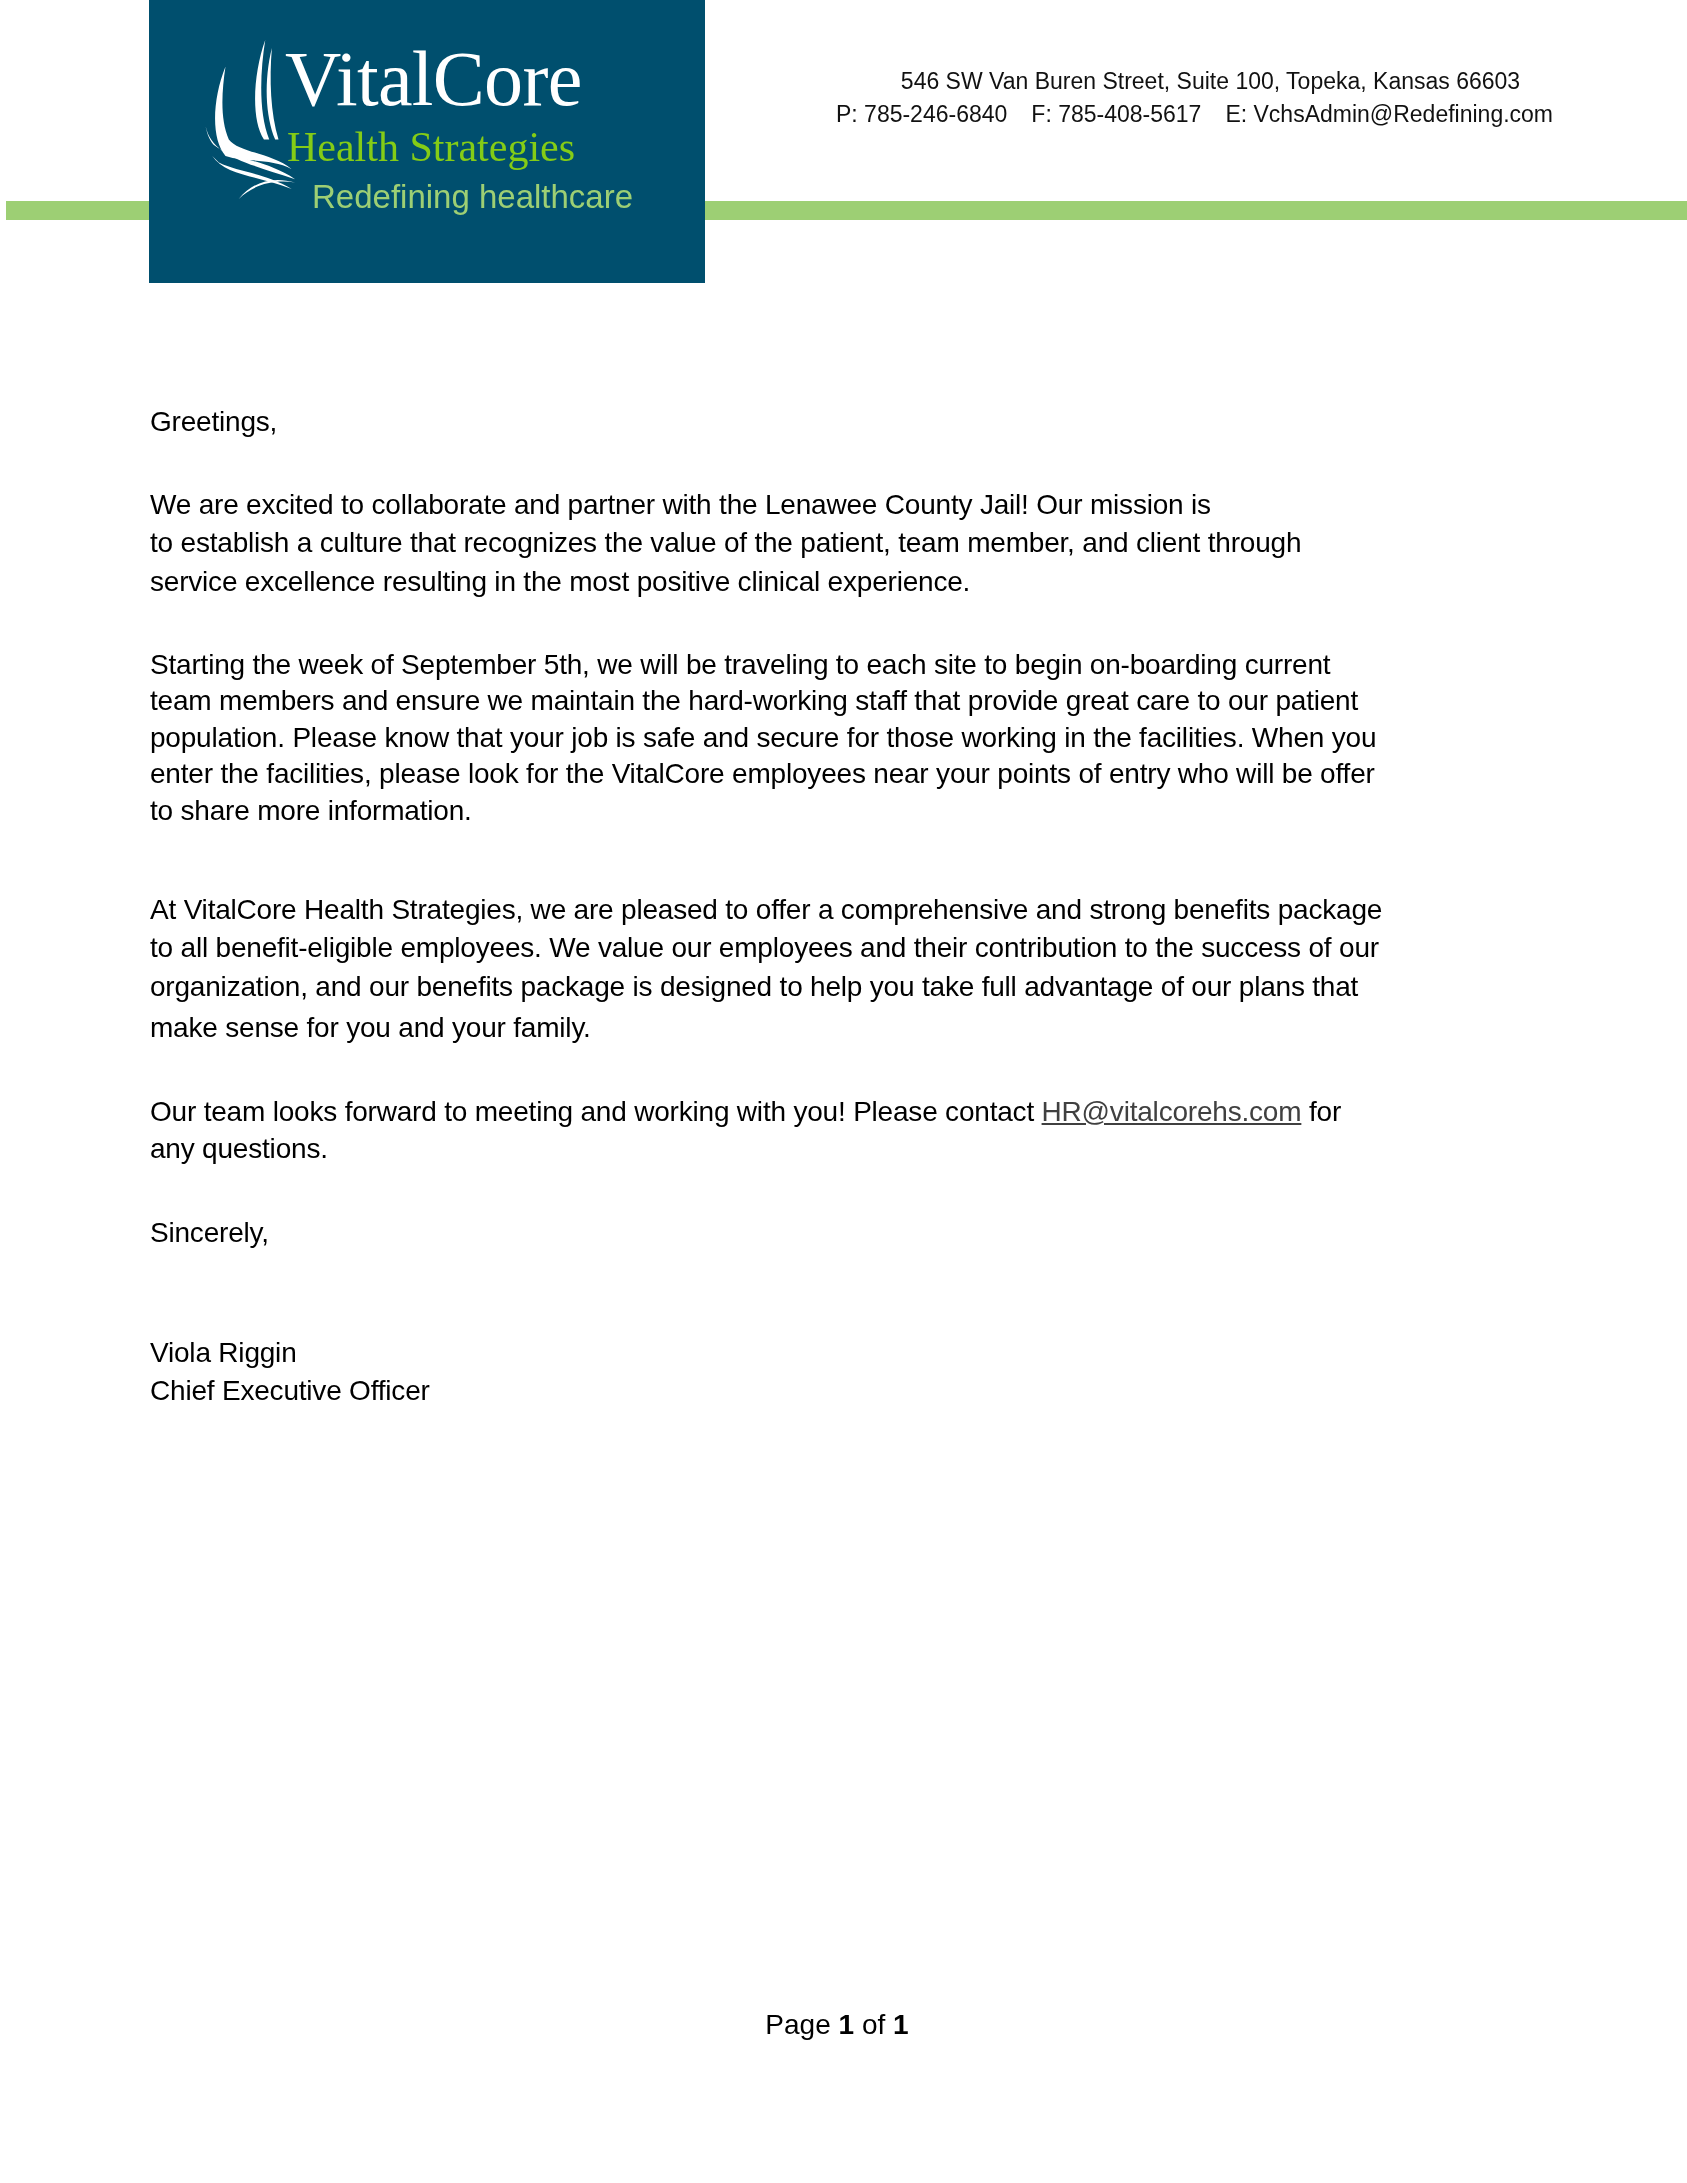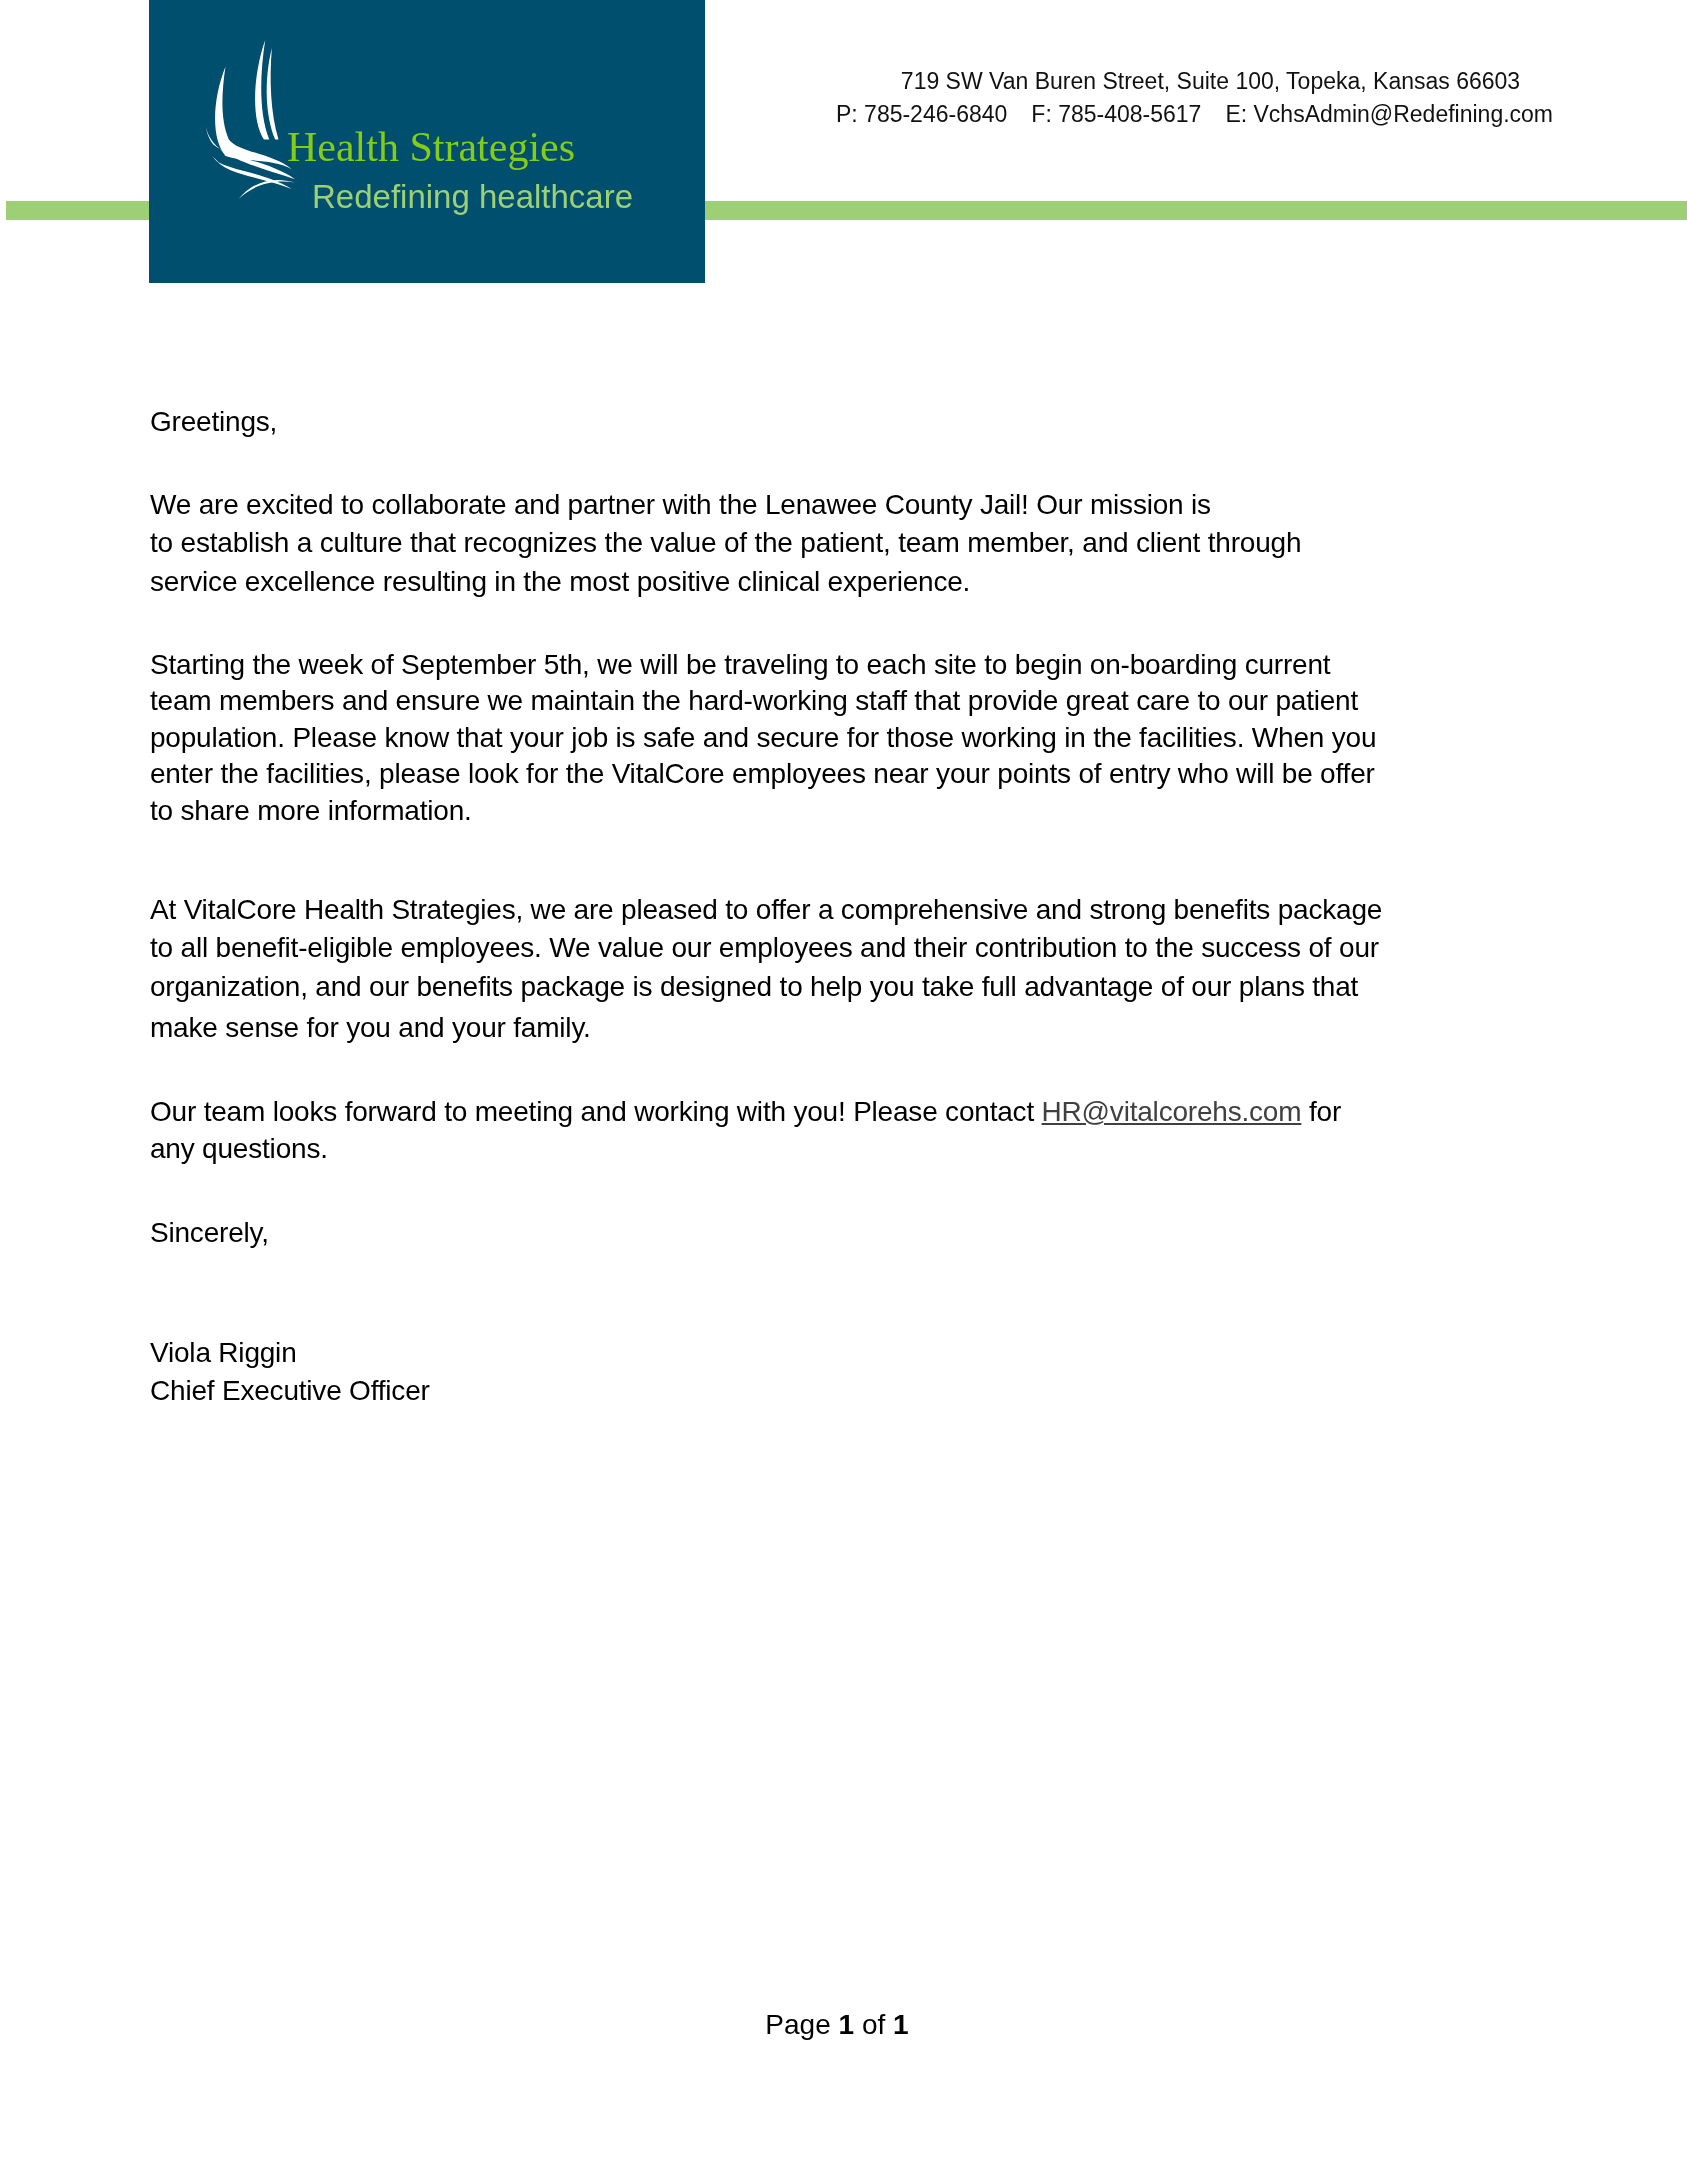--- a/index.html
+++ b/index.html
@@ -37,25 +37,26 @@
   <svg class="logo-mark" viewBox="0 0 160 240">
     <g fill="#ffffff">
       <path d="M40 40 C 20 90, 18 150, 40 175 C 70 185, 110 178, 140 195 C 110 170, 60 170, 45 150 C 32 120, 34 80, 40 40 Z"></path>
       <path d="M100 0 C 82 50, 78 120, 98 150 L 106 150 C 90 110, 92 50, 100 0 Z"></path>
       <path d="M110 12 C 98 60, 100 115, 115 150 L 120 150 C 108 110, 106 60, 110 12 Z"></path>
       <path d="M10 130 C 20 175, 70 185, 145 210 C 100 180, 50 180, 22 158 C 15 150, 12 140, 10 130 Z"></path>
       <path d="M20 175 C 40 205, 90 205, 140 225 C 100 200, 60 200, 30 185 Z"></path>
       <path d="M60 240 C 80 220, 110 210, 145 215 C 110 205, 80 215, 60 240 Z"></path>
     </g>
   </svg>
+  <div class="logo-name">VitalCore</div>
   <div class="logo-sub">Health Strategies</div>
   <div class="logo-tag">Redefining healthcare</div>
 </div>
 
-<div class="address l1">719 SW Van Buren Street, Suite 100, Topeka, Kansas 66603</div>
+<div class="address l1">546 SW Van Buren Street, Suite 100, Topeka, Kansas 66603</div>
 <div class="address l2">
   <span>P: 785-246-6840</span><span class="gap"></span><span>F: 785-408-5617</span><span class="gap"></span><span>E: VchsAdmin@Redefining.com</span>
 </div>
 
 <div class="line" style="top:408px">Greetings,</div>
 
 <div class="line" style="top:491px">We are excited to collaborate and partner with the Lenawee County Jail! Our mission is</div>
 <div class="line" style="top:529px">to establish a culture that recognizes the value of the patient, team member, and client through</div>
 <div class="line" style="top:568px">service excellence resulting in the most positive clinical experience.</div>
 

